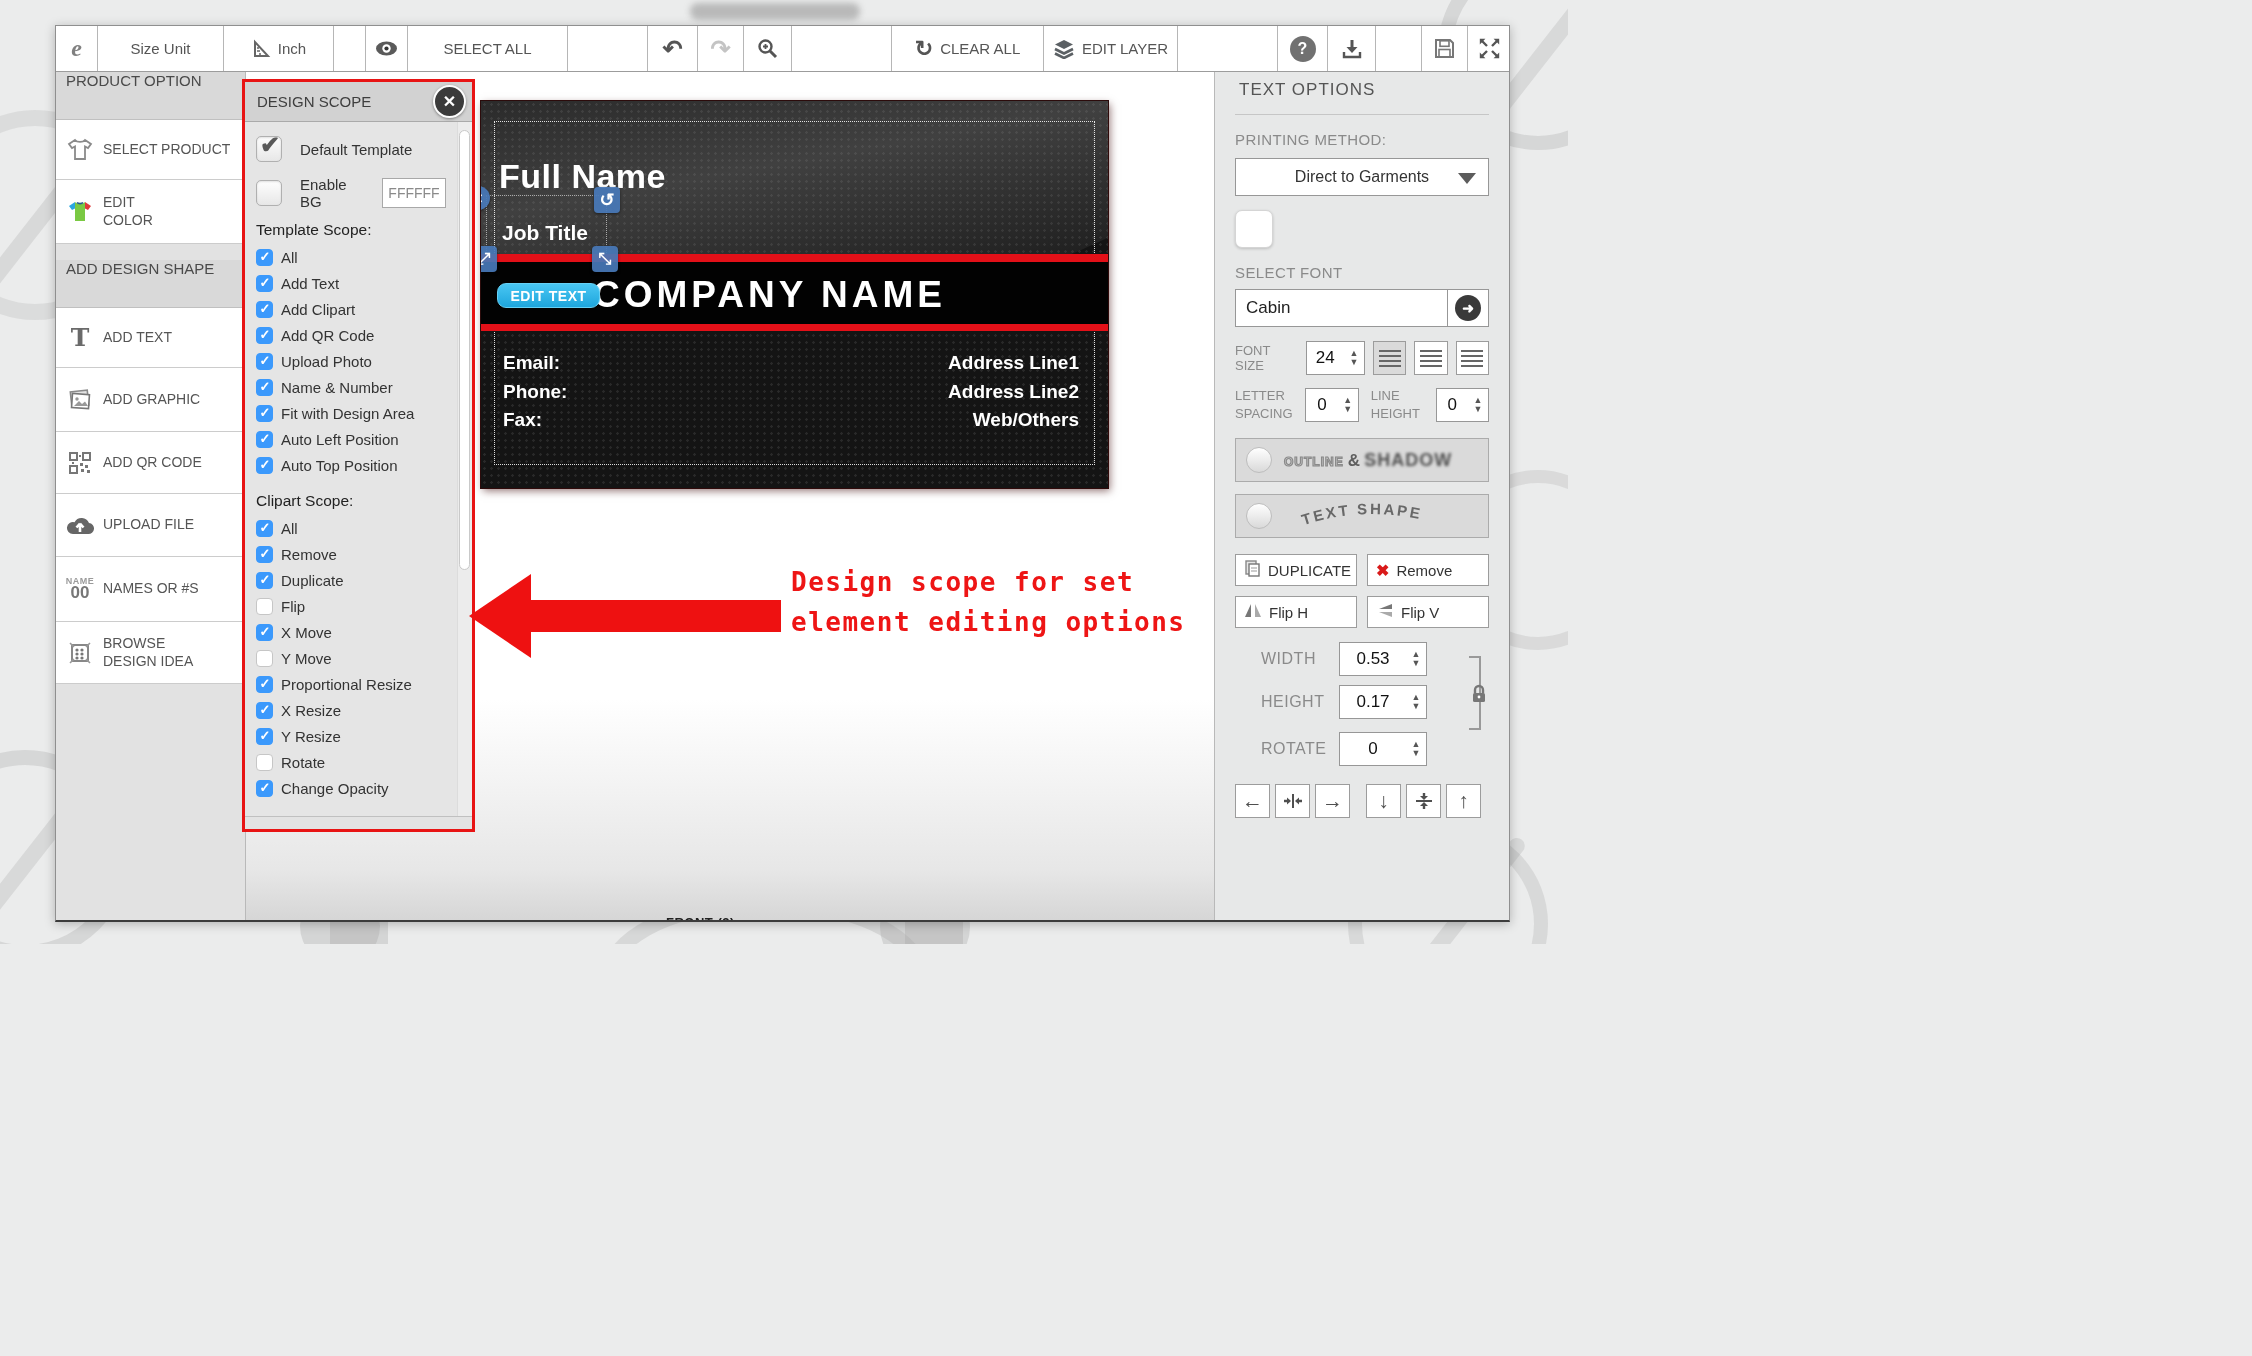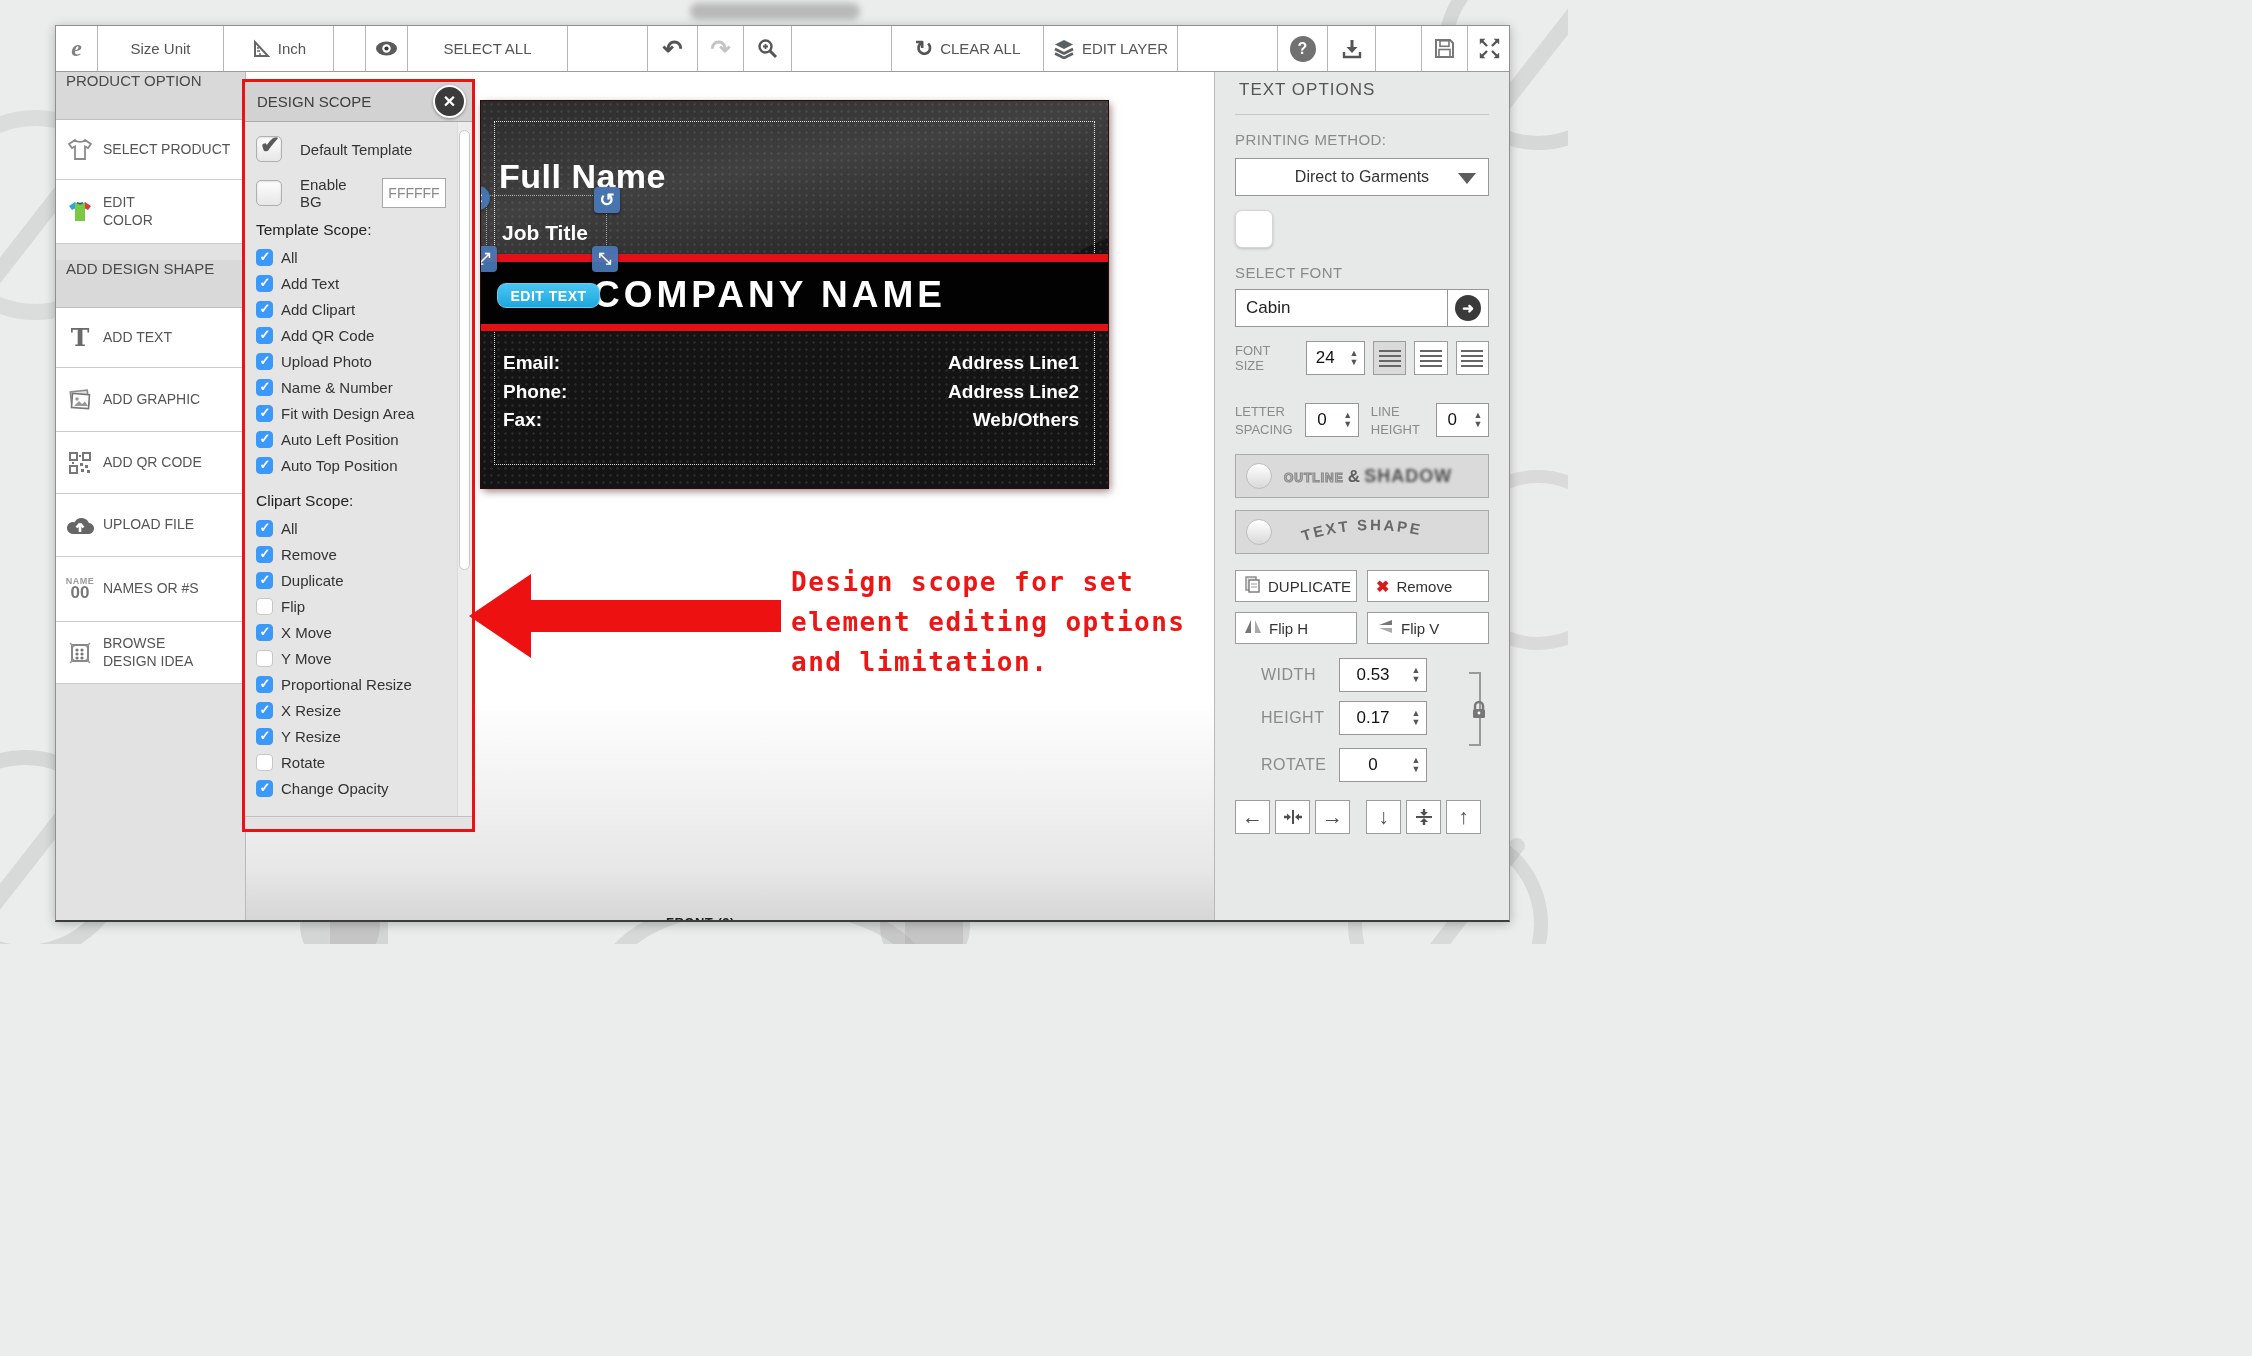--- a/index.html
+++ b/index.html
@@ -125,21 +125,21 @@
   .fs-row { margin-top:14px; display:flex; align-items:center; gap:8px; }
   .fs-label { width:68px; font-size:13px; color:#8a8a8a; }
   .stepper { background:#fff; border:1px solid #979797; height:34px; display:flex; align-items:stretch; }
   .stepper .val { flex:1; display:flex; align-items:center; justify-content:center; font-size:17px; color:#111; }
   .stepper .arrows { width:20px; display:flex; flex-direction:column; justify-content:center; }
   .stepper .arrows span { font-size:9px; color:#555; line-height:9px; text-align:center; cursor:pointer; }
   .alignbtn { width:36px; height:34px; background:#fff; border:1px solid #9c9c9c; display:flex;
     align-items:center; justify-content:center; cursor:pointer; }
   .alignbtn.sel { background:#dadada; }
   .bars { width:22px; height:17px; background:repeating-linear-gradient(#666 0 2px, transparent 2px 5px); }
-  .sp-row { margin-top:28px; display:flex; align-items:flex-start; gap:6px; }
+  .sp-row { margin-top:12px; display:flex; align-items:flex-end; gap:6px; }
   .sp-label { width:70px; font-size:13px; color:#8a8a8a; line-height:1.35; }
   .bigbtn { margin-top:16px; height:44px; background:#dadada; border:1px solid #ababab; display:flex;
     align-items:center; padding:0 10px; gap:12px; cursor:pointer; }
   .toggle-circ { width:26px; height:26px; border-radius:50%; background:linear-gradient(#fff,#d9d9d9);
     border:1px solid #bdbdbd; flex:0 0 26px; }
   .ol-txt { font-size:12px; font-weight:bold; letter-spacing:1px; color:#cfcfcf; -webkit-text-stroke:1.2px #8a8a8a; }
   .amp-txt { font-size:17px; font-weight:bold; color:#5f5f5f; }
   .sh-txt { font-size:18px; font-weight:bold; color:#4f4f4f; filter:blur(1.5px); letter-spacing:1px; }
   .two-col { margin-top:16px; display:grid; grid-template-columns:1fr 1fr; gap:10px; }
   .two-col + .two-col { margin-top:10px; }
@@ -420,21 +420,20 @@
           <div>Address Line2</div>
           <div>Web/Others</div>
         </div>
       </div>
 
       <div class="arrow-head"></div>
       <div class="arrow-tail"></div>
       <div class="anno-text">
         <div>Design scope for set</div>
         <div>element editing options</div>
-        <div>and limitation.</div>
       </div>
 
       <div class="bottom-caption">FRONT (2)</div>
     </div>
 
     <div class="rpanel">
       <div class="rp-title">TEXT OPTIONS</div>
       <hr class="rp-hr">
       <div class="rp-label">PRINTING METHOD:</div>
       <div class="rp-select">

